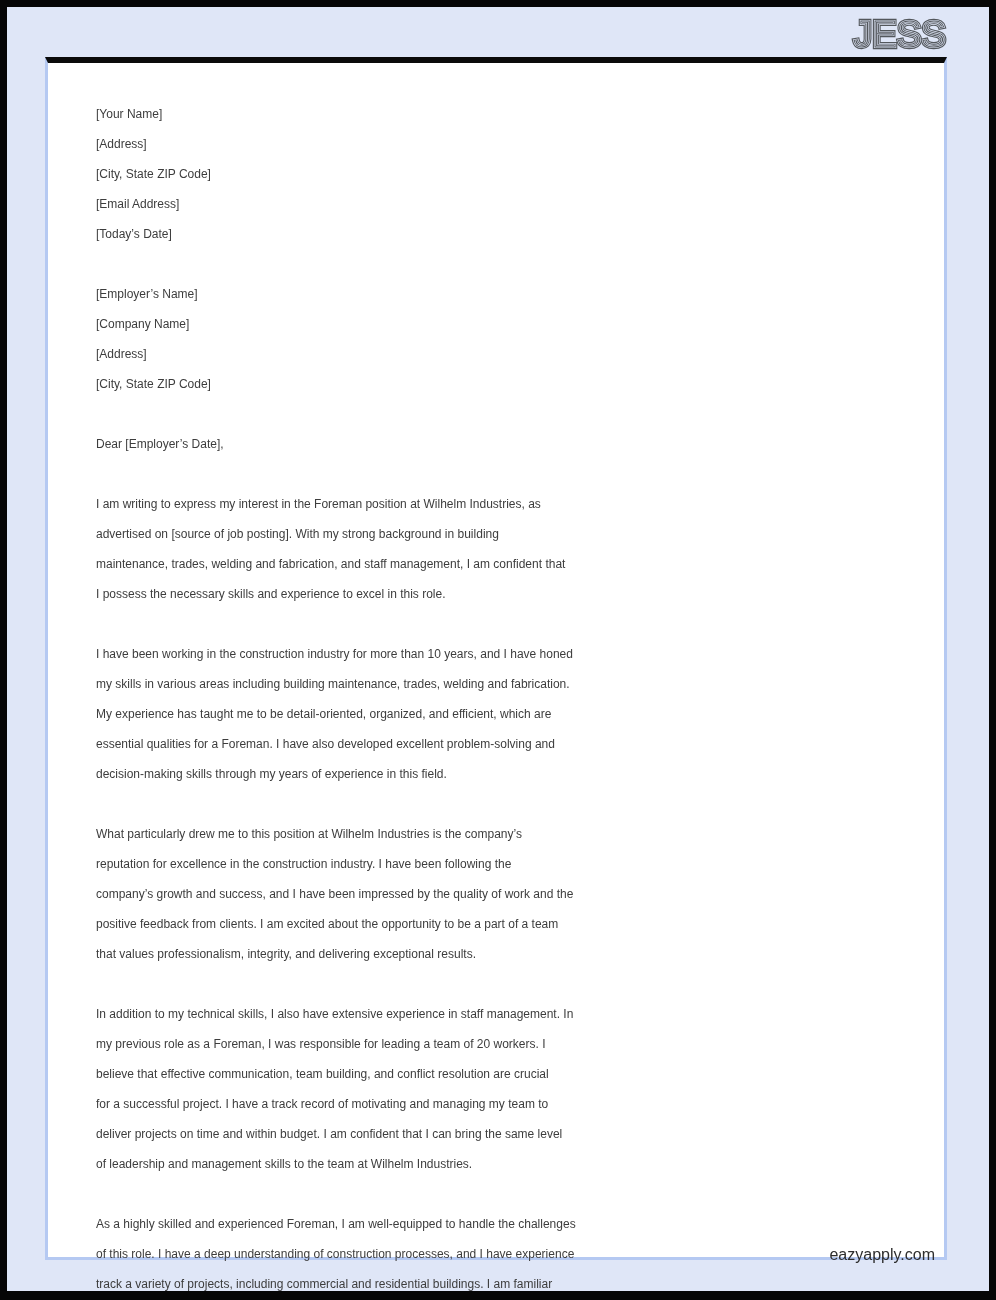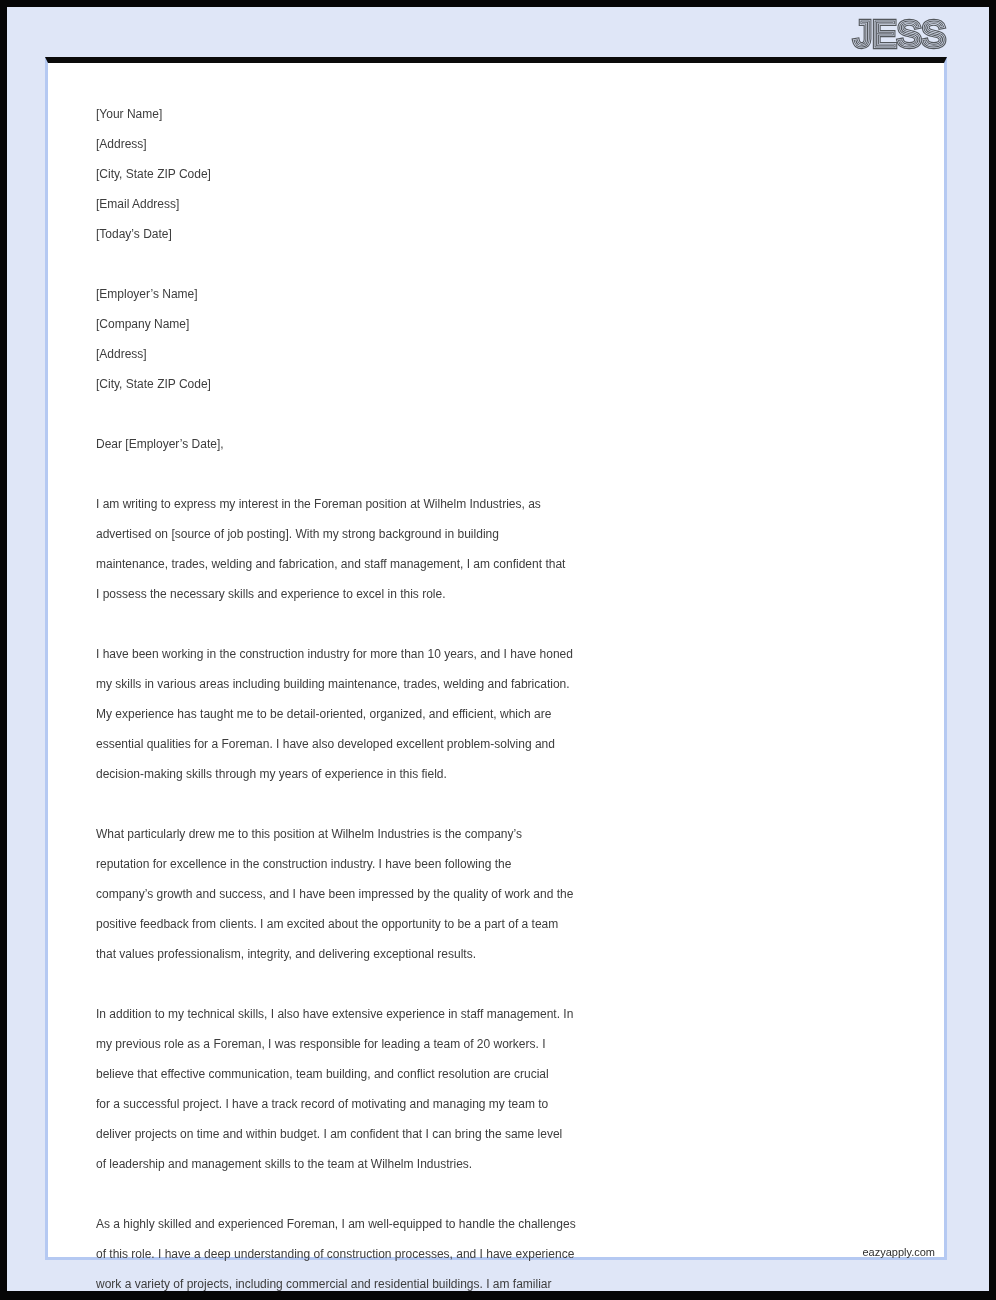--- a/index.html
+++ b/index.html
@@ -56,21 +56,21 @@
   .page-content p {
     margin: 0 0 30px 0;
     white-space: pre-line;
   }
 
   
   .watermark {
     position: absolute;
     top: 1246px;
     right: 61px;
-    font-size: 11px;
+    font-size: 16px;
     color: #2e2e2e;
     z-index: 4;
   }
 </style>
 </head>
 <body>
 
 <div class="frame frame-top"></div>
 <div class="frame frame-left"></div>
 <div class="frame frame-right"></div>
@@ -109,17 +109,17 @@
 positive feedback from clients. I am excited about the opportunity to be a part of a team
 that values professionalism, integrity, and delivering exceptional results.</p>
     <p>In addition to my technical skills, I also have extensive experience in staff management. In
 my previous role as a Foreman, I was responsible for leading a team of 20 workers. I
 believe that effective communication, team building, and conflict resolution are crucial
 for a successful project. I have a track record of motivating and managing my team to
 deliver projects on time and within budget. I am confident that I can bring the same level
 of leadership and management skills to the team at Wilhelm Industries.</p>
     <p>As a highly skilled and experienced Foreman, I am well-equipped to handle the challenges
 of this role. I have a deep understanding of construction processes, and I have experience
-work a variety of projects, including commercial and residential buildings. I am familiar</p>
+track a variety of projects, including commercial and residential buildings. I am familiar</p>
   </div>
 </div>
 
 <div class="watermark">eazyapply.com</div>
 
 </body></html>

